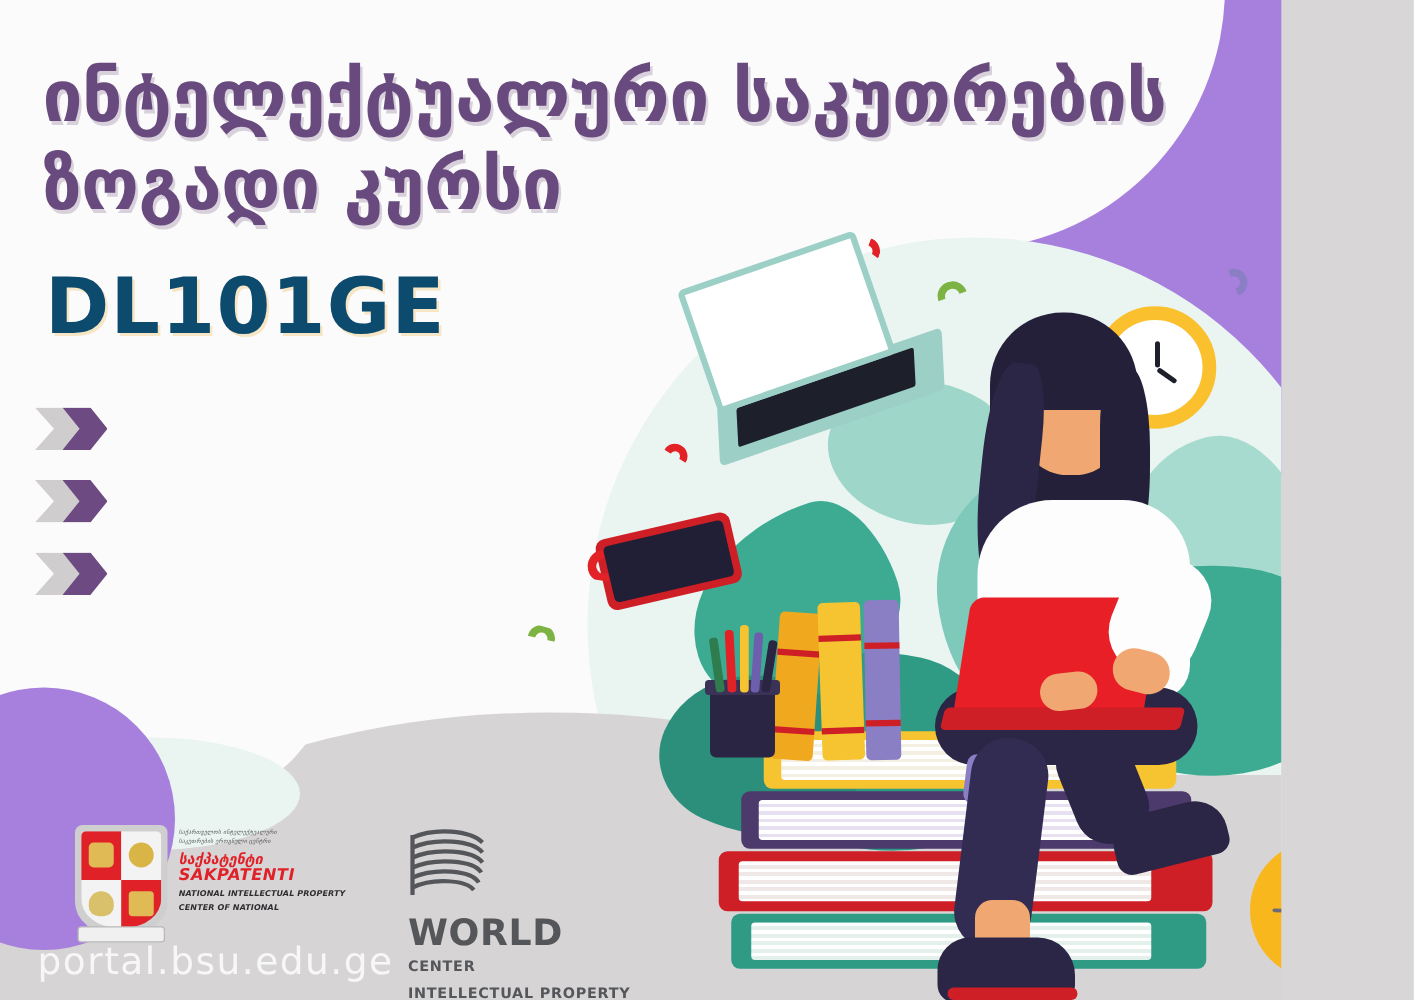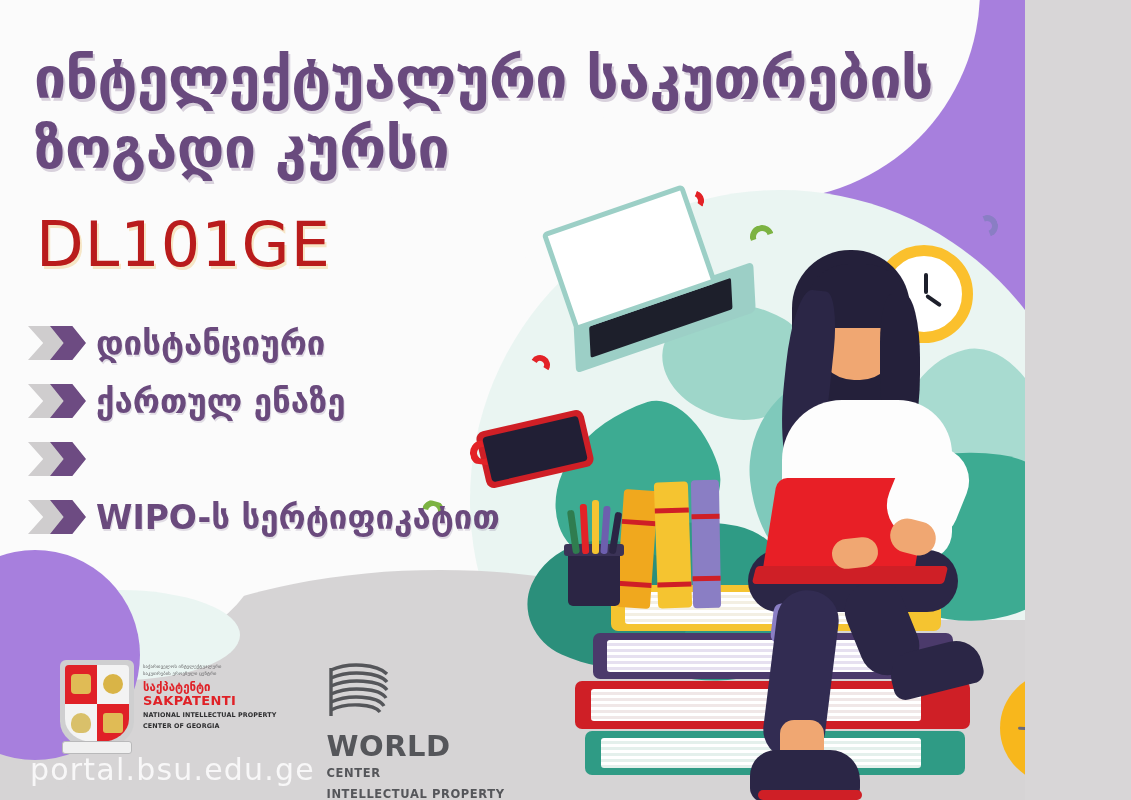--- a/index.html
+++ b/index.html
@@ -60,21 +60,21 @@
   }
 
   
   .title{
     position:absolute; left:34px; top:44px; width:1010px;
     font-size:57px; line-height:1.22; font-weight:700; color:#694a7e;
     letter-spacing:-0.5px; text-shadow:2px 3px 0 rgba(90,60,110,.22);
   }
   .course-code{
     position:absolute; left:36px; top:208px;
-    font-size:62px; font-weight:400; color:#b91c1c; letter-spacing:1px;
+    font-size:62px; font-weight:700; color:#0c4a6e; letter-spacing:1px;
     text-shadow:2px 3px 0 rgba(235,175,60,.28);
   }
 
   .bullets{ position:absolute; left:28px; top:314px; width:520px; }
   .bullet{ display:flex; align-items:center; height:58px; }
   .chev{ position:relative; width:58px; height:34px; flex:0 0 58px; }
   .chev .outer, .chev .inner{
     position:absolute; top:0; height:34px;
     clip-path:polygon(0 0, 62% 0, 100% 50%, 62% 100%, 0 100%, 38% 50%);
   }
@@ -240,21 +240,21 @@
     display:grid; grid-template-columns:1fr 1fr; grid-template-rows:1fr 1fr; }
   .q{ position:relative; }
   .q.red{ background:#e02127; } .q.wht{ background:#f3f3f3; }
   .emb{ position:absolute; left:50%; top:50%; transform:translate(-50%,-50%);
     width:20px; height:20px; background:#d9b447; border-radius:50%; }
   .emb.lyre{ border-radius:4px; background:#e0bb55; }
   .emb.grape{ border-radius:50% 50% 40% 40%; background:#d9c06a; }
   .emb.scale{ border-radius:3px; background:#e0bb55; }
   .ribbon{ position:absolute; left:2px; bottom:-6px; width:70px; height:13px;
     background:#f0f0f0; border:1px solid #b9b9ba; border-radius:3px; }
-  .sak-txt{ padding-top:4px; }
+  .sak-txt{ padding-top:4px;font-style:italic; }
   .sak-ge-small{ font-size:4.6px; color:#5a5a5c; line-height:1.5; letter-spacing:.15px; white-space:nowrap; }
   .sak-ge-big{ font-size:11.5px; color:#e02127; font-weight:700; line-height:1.25; margin-top:2px; }
   .sak-en-big{ font-size:13px; color:#e02127; font-weight:700; letter-spacing:.4px; line-height:1.15; }
   .sak-en-small{ font-size:6.4px; color:#2e2e30; font-weight:700; line-height:1.45; margin-top:2px; letter-spacing:.1px; }
 
   .wipo{ padding-top:2px; }
   .wipo-mark{ width:66px; height:62px; margin-bottom:4px; }
   .wipo-name{ font-size:29px; font-weight:700; color:#55565a; letter-spacing:.5px; line-height:1; }
   .wipo-sub{ font-size:11.5px; font-weight:700; color:#55565a; line-height:1.5; letter-spacing:.6px; margin-top:4px; }
 </style>
@@ -395,41 +395,32 @@
 
   <h1 class="title">ინტელექტუალური საკუთრების ზოგადი კურსი</h1>
   <div class="course-code">DL101GE</div>
 
   <div class="bullets">
     <div class="bullet">
       <span class="chev">
         <span class="outer"></span>
           <span class="inner"></span>
       </span>
-      <span class="bullet-label">დისტანციური</span>
     </div>
     <div class="bullet">
       <span class="chev">
         <span class="outer"></span>
           <span class="inner"></span>
       </span>
-      <span class="bullet-label">ქართულ ენაზე</span>
     </div>
     <div class="bullet">
       <span class="chev">
         <span class="outer"></span>
           <span class="inner"></span>
       </span>
-    </div>
-    <div class="bullet">
-      <span class="chev">
-        <span class="outer"></span>
-          <span class="inner"></span>
-      </span>
-      <span class="bullet-label">WIPO-ს სერტიფიკატით</span>
     </div>
   </div>
 
 
   <div class="logos">
 
     <div class="sak">
       <div class="shield">
         <div class="shield-body"></div>
         <div class="shield-in">
@@ -447,21 +438,21 @@
             </div>
         </div>
         <div class="ribbon"></div>
       </div>
       <div class="sak-txt">
         <div class="sak-ge-small">საქართველოს ინტელექტუალური</div>
         <div class="sak-ge-small">საკუთრების ეროვნული ცენტრი</div>
         <div class="sak-ge-big">საქპატენტი</div>
         <div class="sak-en-big">SAKPATENTI</div>
         <div class="sak-en-small">NATIONAL INTELLECTUAL PROPERTY</div>
-        <div class="sak-en-small">CENTER OF GEORGIA</div>
+        <div class="sak-en-small">CENTER OF NATIONAL</div>
       </div>
     </div>
 
     <div class="wipo">
       <svg class="wipo-mark" viewBox="0 0 66 62">
         <g fill="none" stroke="#55565a" stroke-width="3.4" stroke-linecap="butt">
           <path d="M4,8  C22,0 50,2 60,12"></path>
           <path d="M4,16 C22,8 52,10 60,20"></path>
           <path d="M4,24 C22,16 53,18 60,28"></path>
           <path d="M4,32 C22,24 53,26 59,36"></path>

